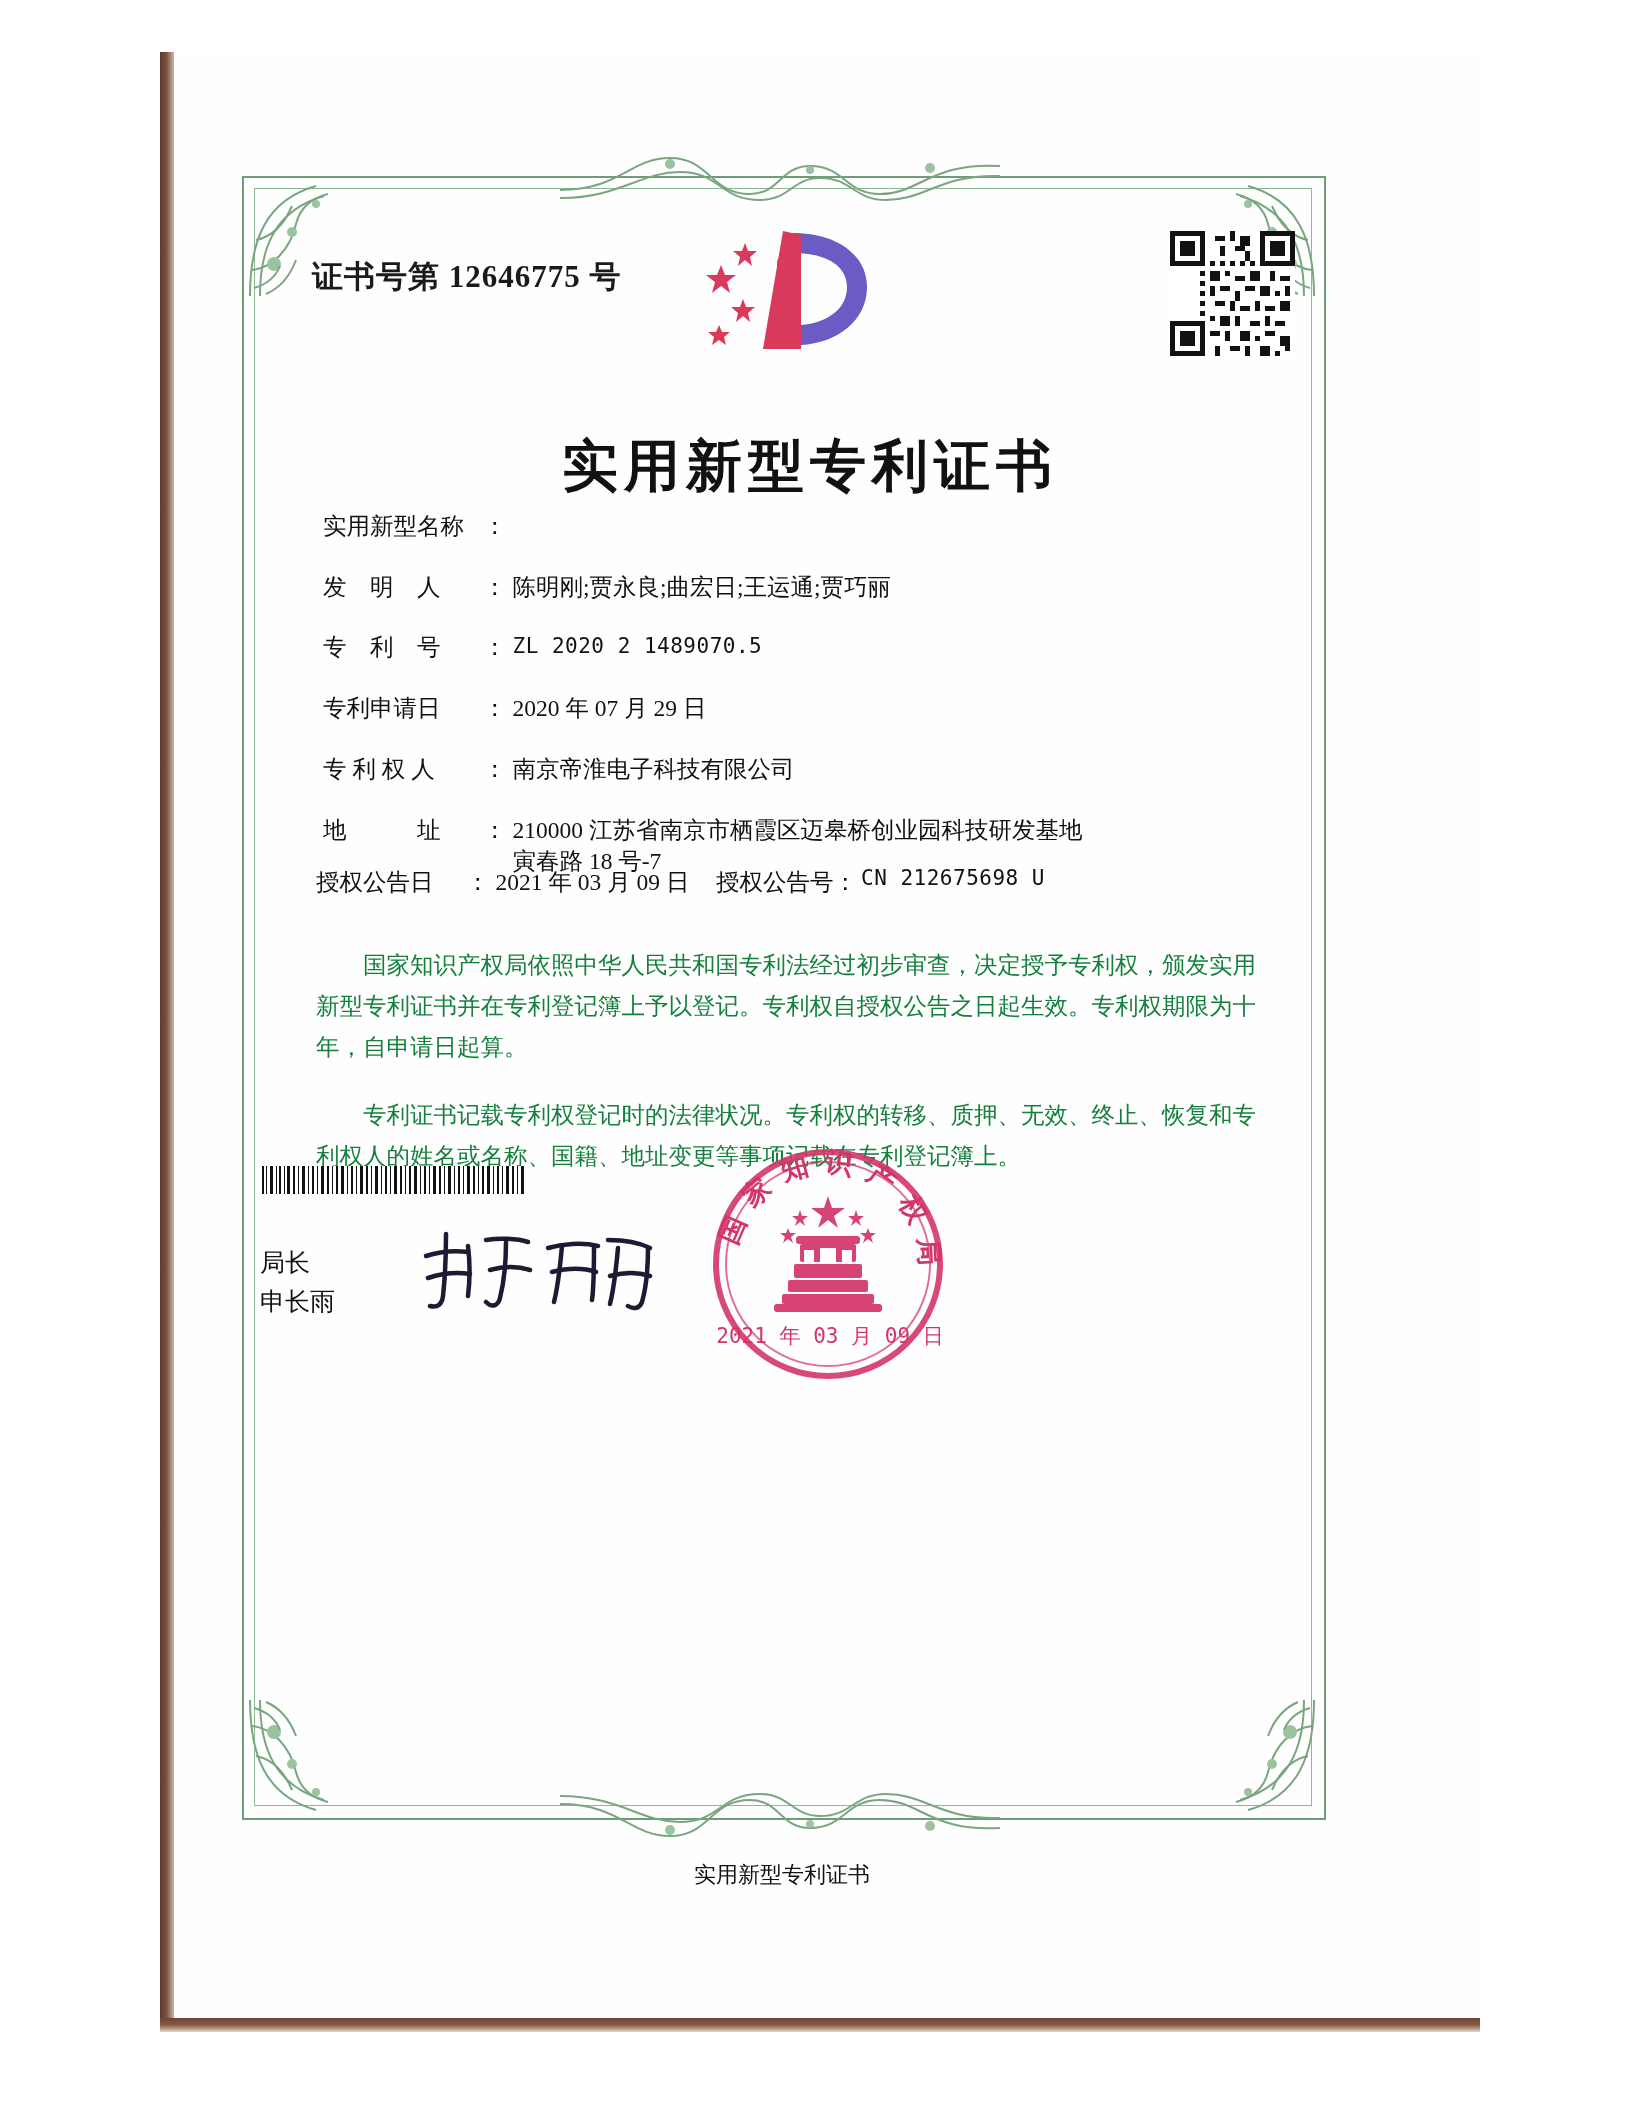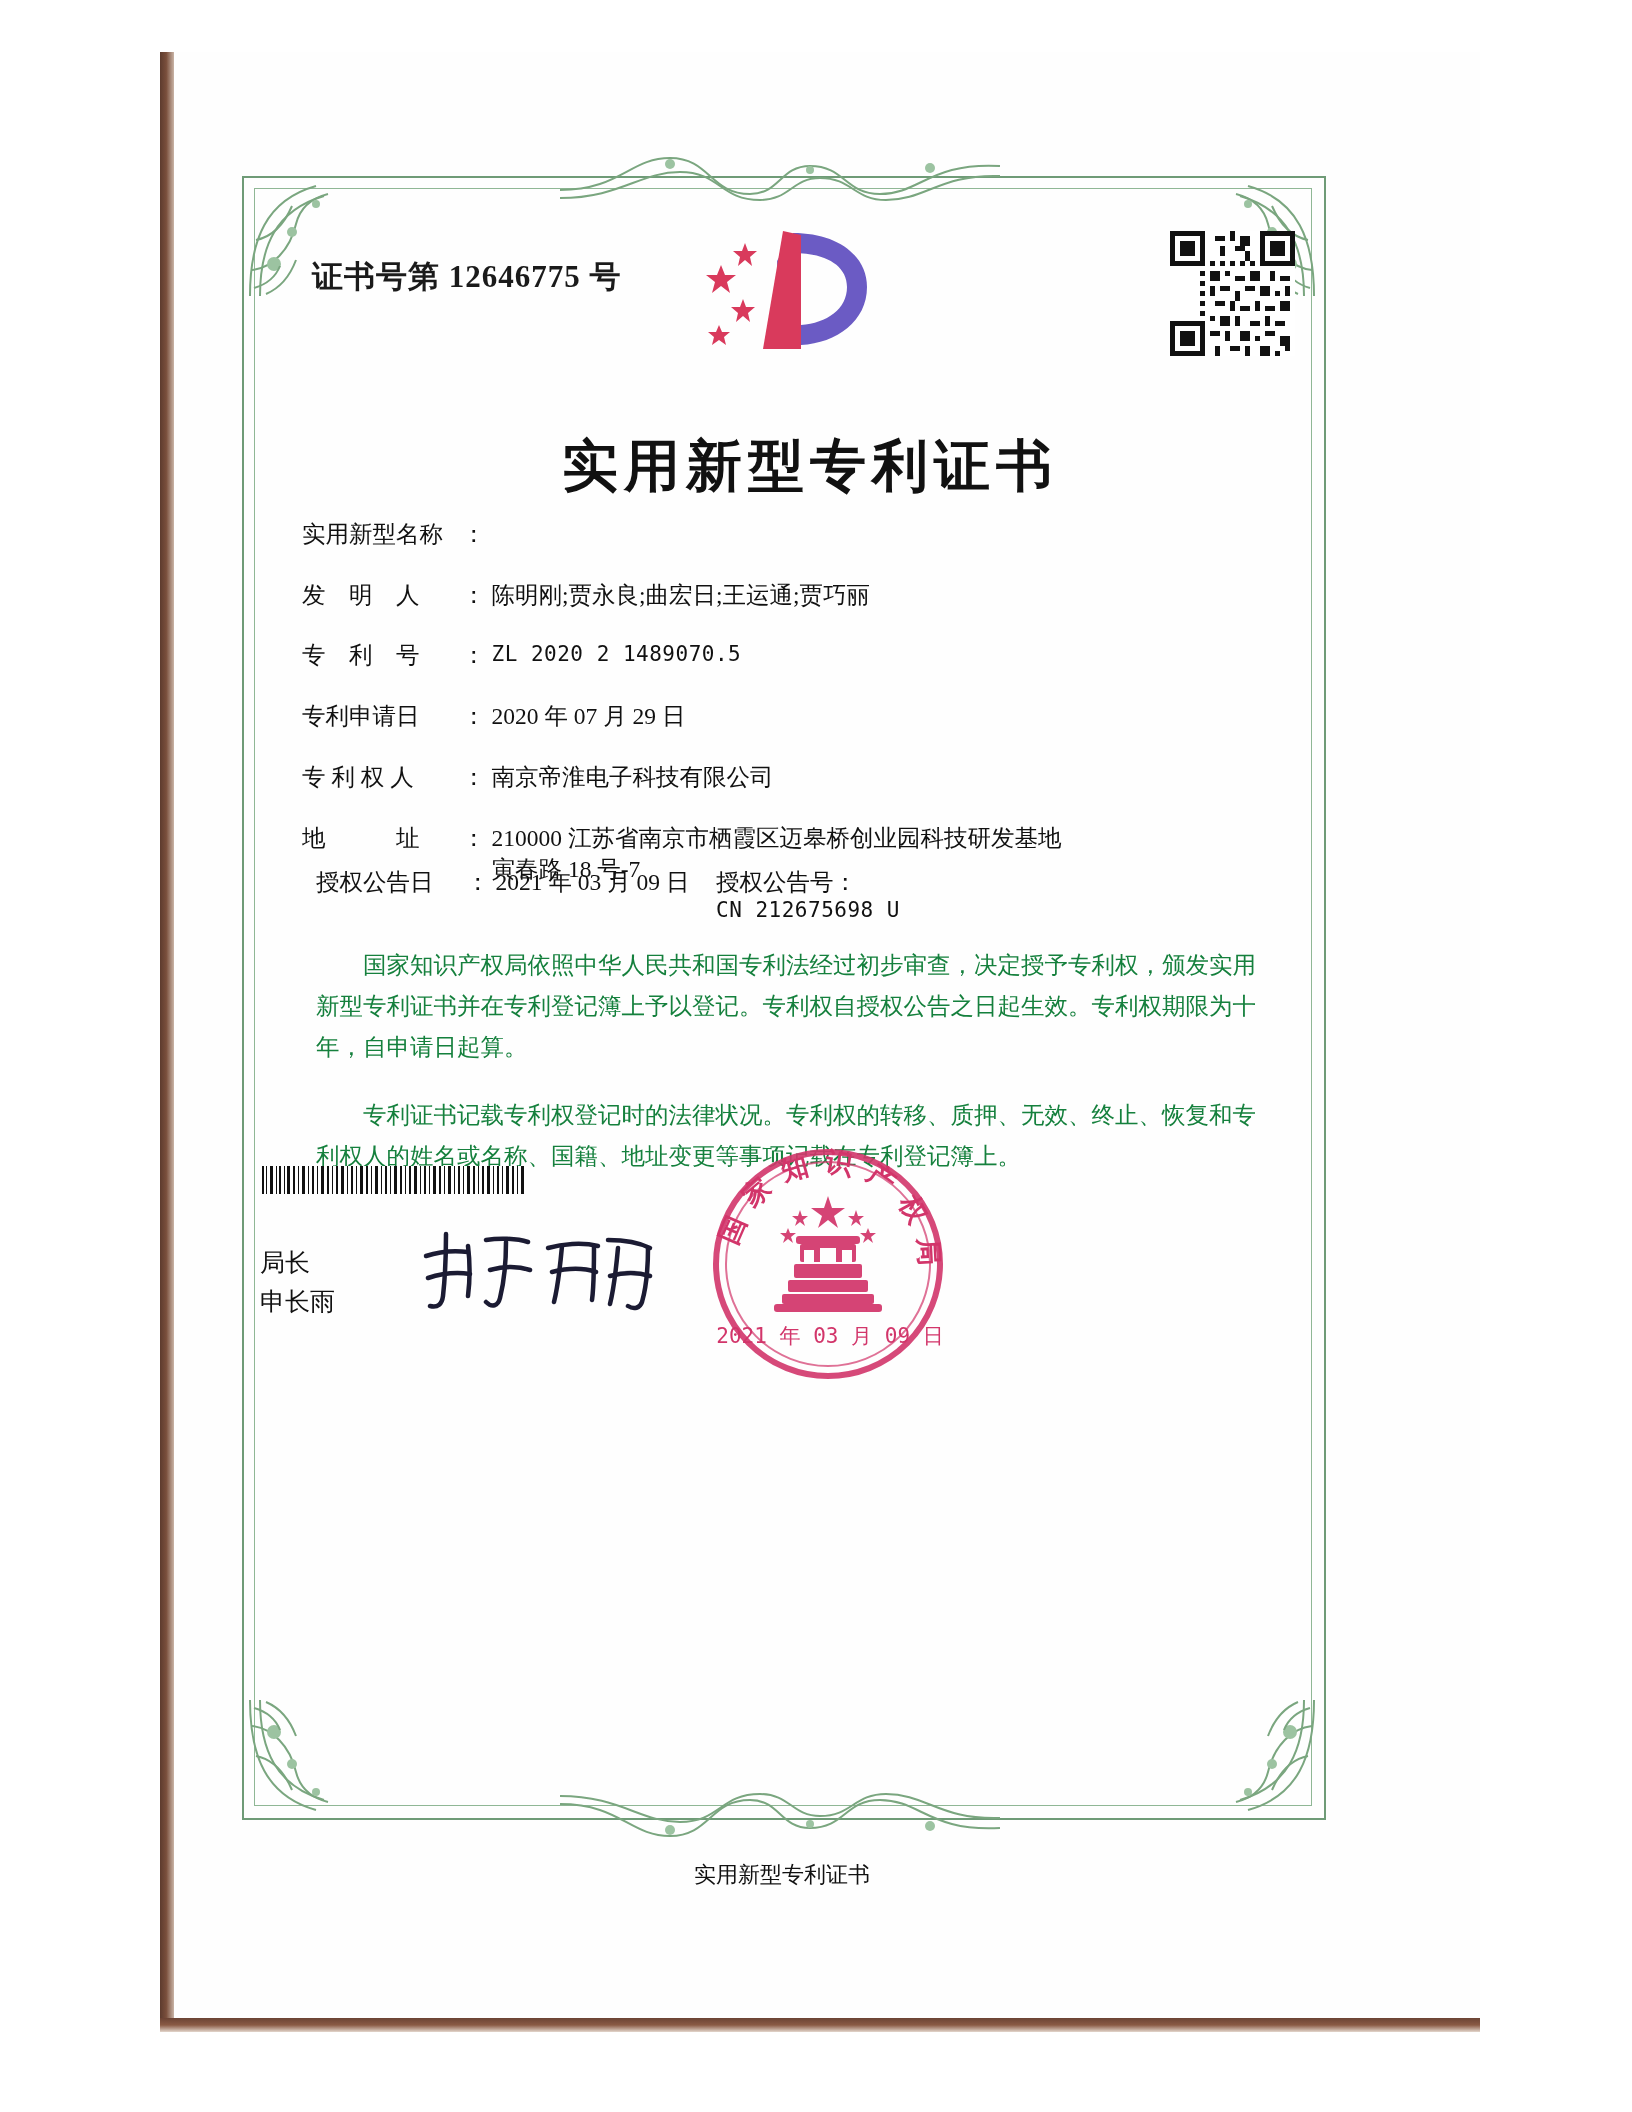--- a/index.html
+++ b/index.html
@@ -128,24 +128,23 @@
     font-size: 56px;
     letter-spacing: 6px;
     font-weight: bold;
     color: #111;
     font-family: "DejaVu Serif", "Liberation Serif", serif;
     padding-left: 28px;
   }
 
   .fields {
     position: absolute;
-    left: 60px;
+    left: 81px;
     top: 335px;
     width: 940px;
-    margin-top: 8px;
   }
   .field-row {
     display: flex;
     align-items: flex-start;
     margin-bottom: 29px;
     font-size: 23.5px;
     color: #111;
     line-height: 1.35;
   }
   .field-label {
@@ -173,21 +172,21 @@
     position: absolute;
     left: 74px;
     top: 690px;
     width: 940px;
     display: flex;
     font-size: 23.5px;
     color: #111;
   }
   .pub-left { width: 400px; flex: 0 0 400px; display: flex; }
   .pub-left .lab { width: 150px; flex: 0 0 150px; display:flex; justify-content: space-between; text-align: right;}
-  .pub-right { display: flex; flex-direction: column; }
+  .pub-right { display: flex; }
   .pub-right .lab { white-space: nowrap; padding-right: 4px; }
 
   .para {
     position: absolute;
     left: 74px;
     width: 940px;
     font-size: 23.5px;
     line-height: 1.75;
     color: #15803d;
     text-align: justify;

